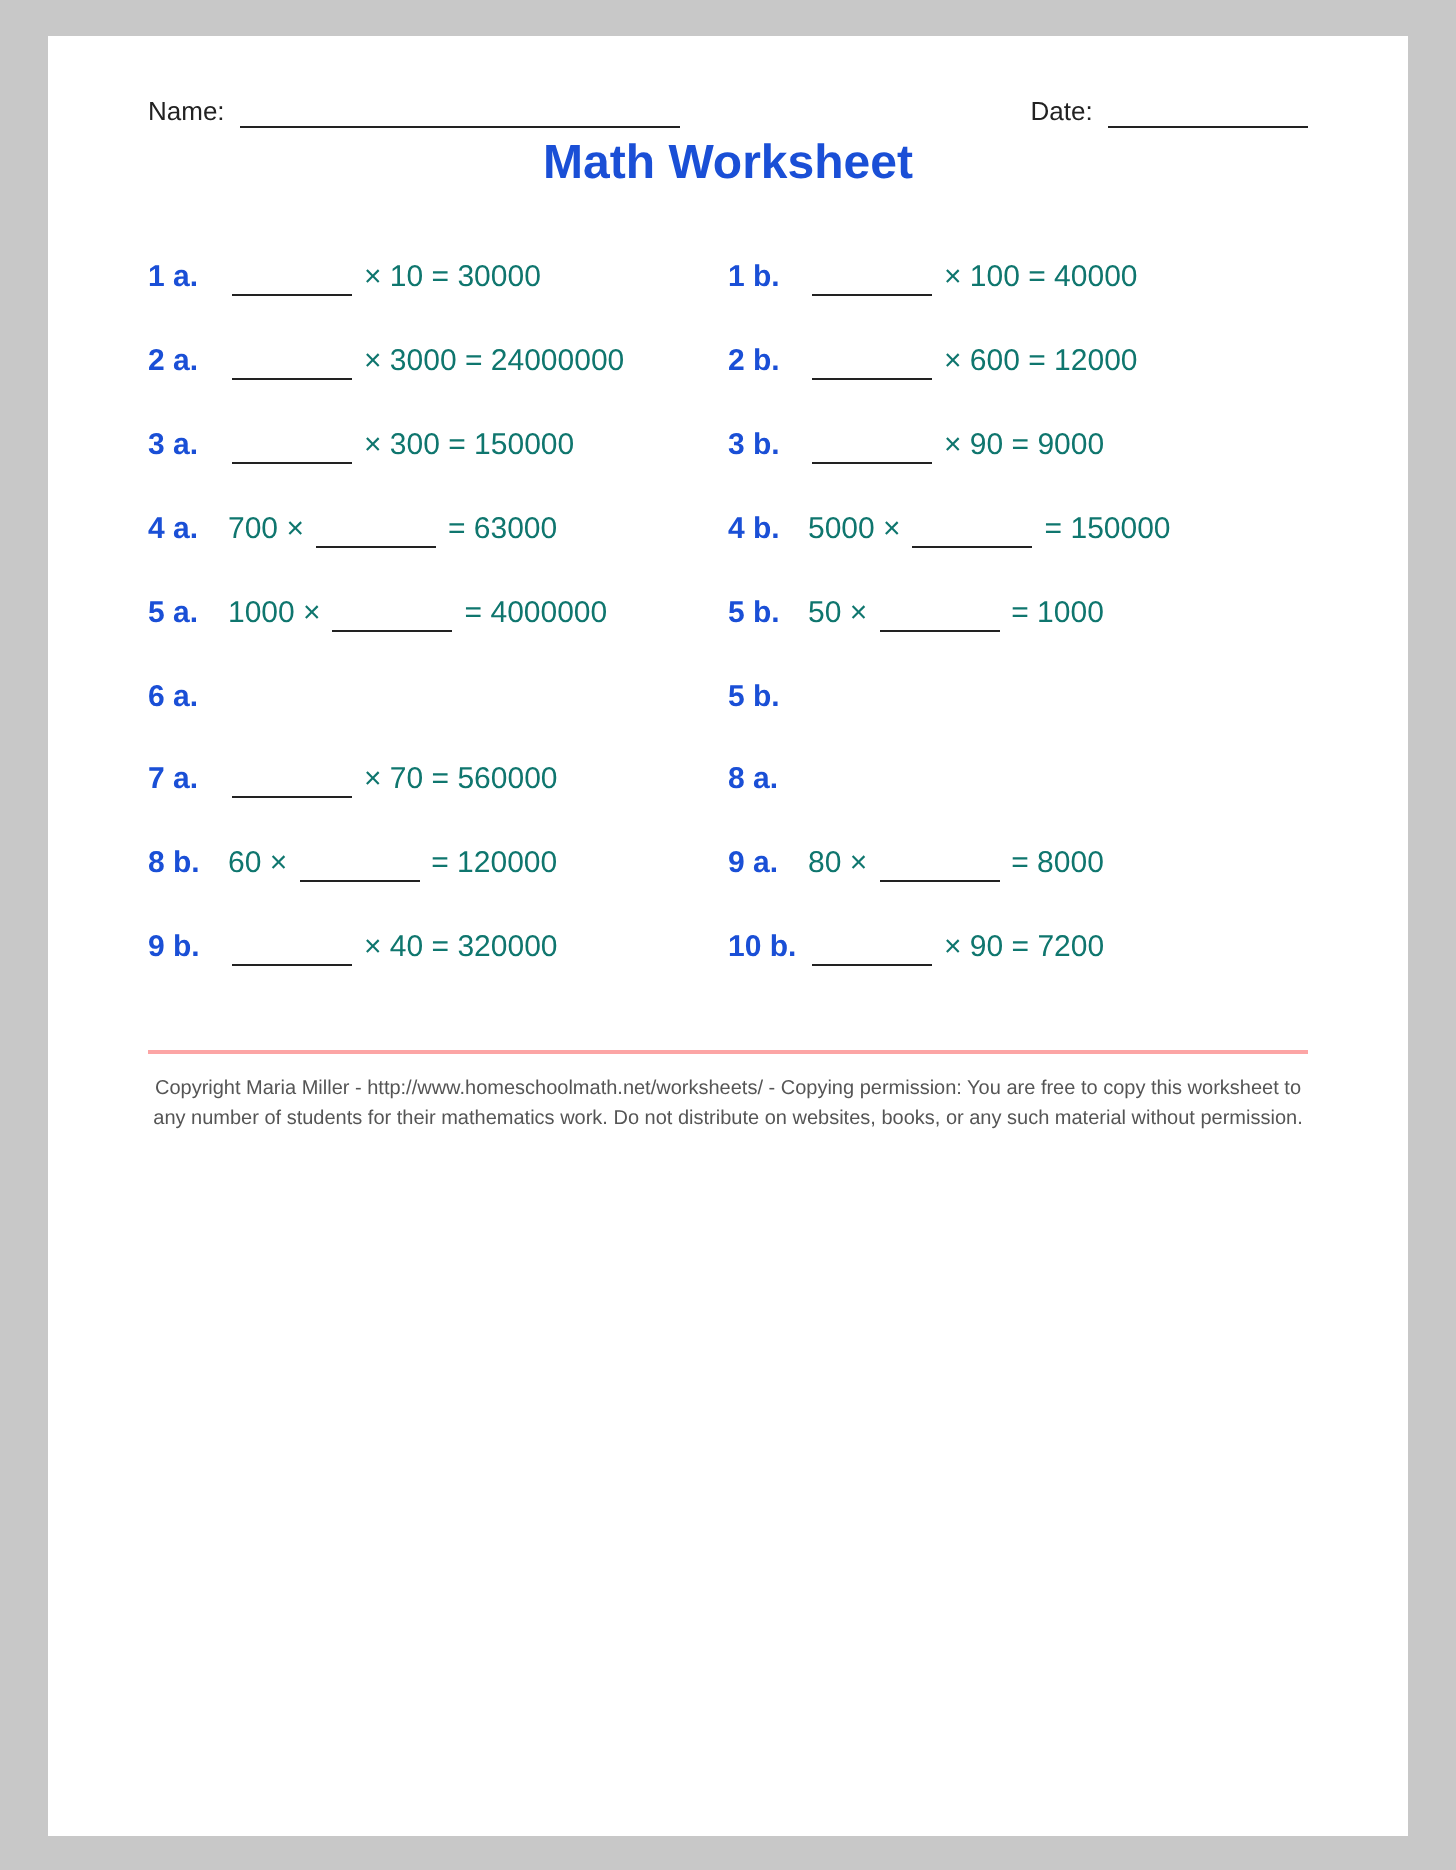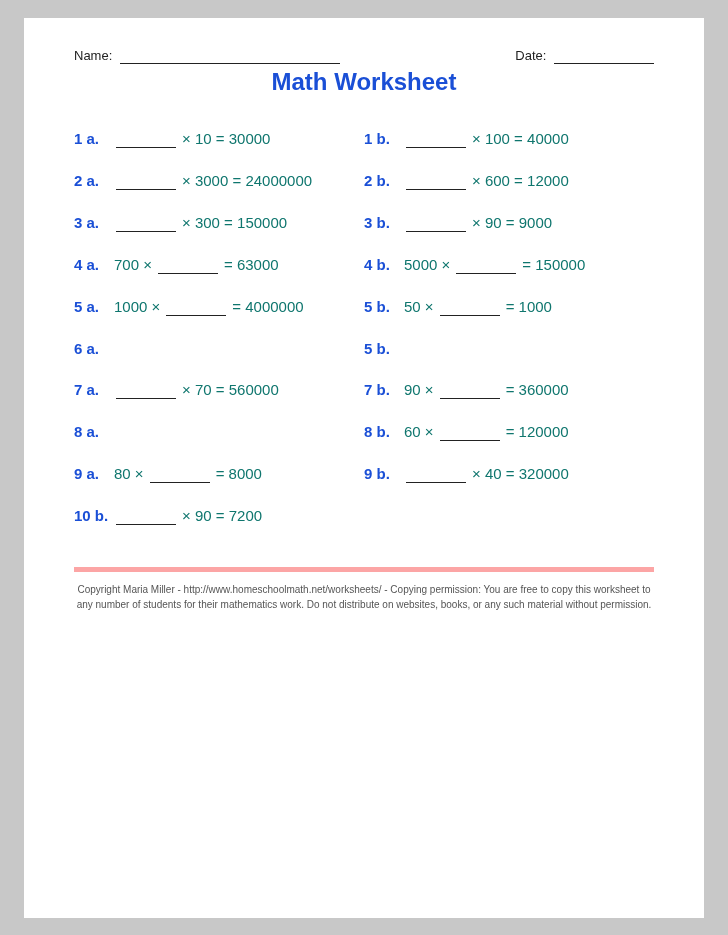--- a/index.html
+++ b/index.html
@@ -83,21 +83,21 @@
       width: 60px;
       margin: 0 2px;
       vertical-align: baseline;
     }
     .copyright {
       text-align: center;
       font-size: 10px;
       color: #555;
       margin-top: 30px;
       padding-top: 10px;
-      border-top: 5px solid #fca5a5;
+      border-top: 2px solid #fca5a5;
       line-height: 1.5;
     }
   </style>
 </head>
 <body>
 
 <div class="page">
   <div class="header-line">
     <span>
       <span>Name:</span>
@@ -156,24 +156,20 @@
         <span class="problem-label">6 a.</span>
       </div>
       <div class="problem-cell">
         <span class="problem-label">5 b.</span>
       </div>
       <div class="problem-cell">
         <span class="problem-label">7 a.</span>
         <span class="problem-equation"><span class="blank">&nbsp;</span> × 70 = 560000</span>
       </div>
       <div class="problem-cell">
-        <span class="problem-label">7 b.</span>
-        <span class="problem-equation">90 × <span class="blank">&nbsp;</span> = 360000</span>
-      </div>
-      <div class="problem-cell">
         <span class="problem-label">8 a.</span>
       </div>
       <div class="problem-cell">
         <span class="problem-label">8 b.</span>
         <span class="problem-equation">60 × <span class="blank">&nbsp;</span> = 120000</span>
       </div>
       <div class="problem-cell">
         <span class="problem-label">9 a.</span>
         <span class="problem-equation">80 × <span class="blank">&nbsp;</span> = 8000</span>
       </div>

